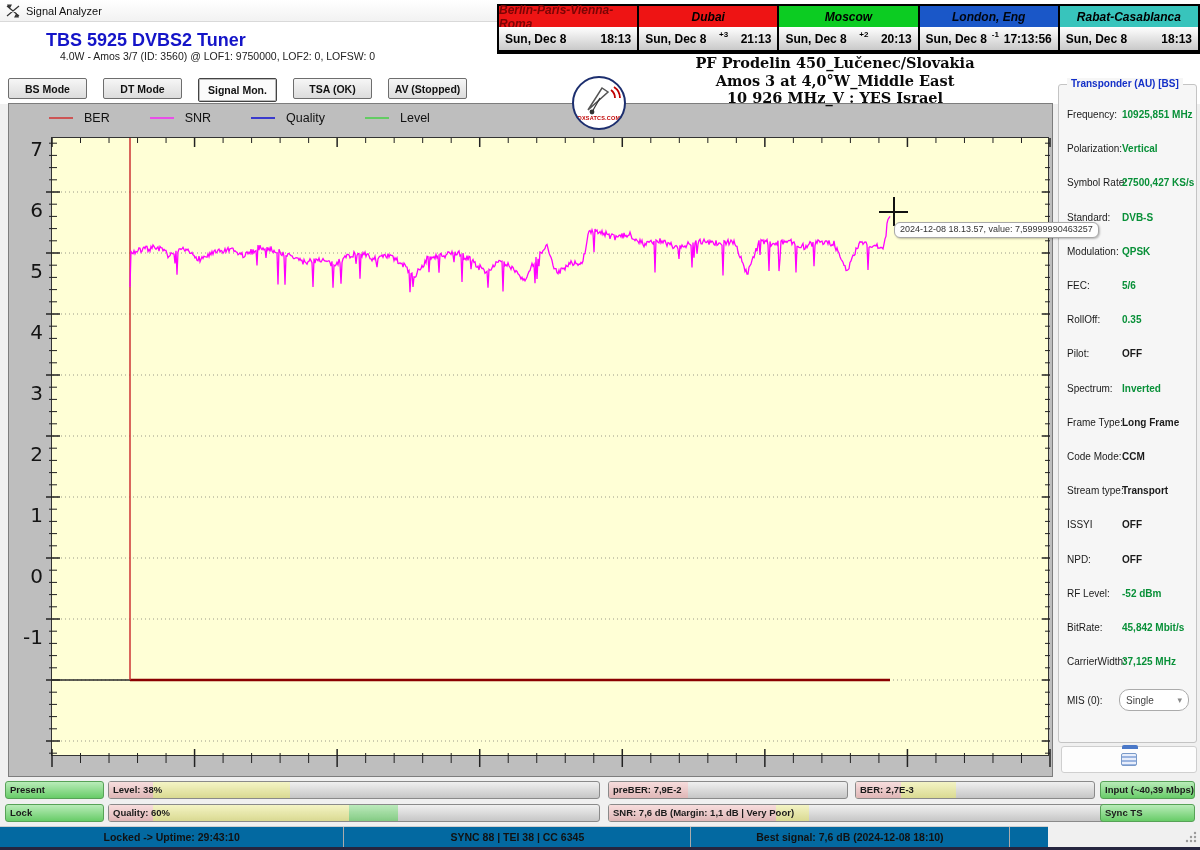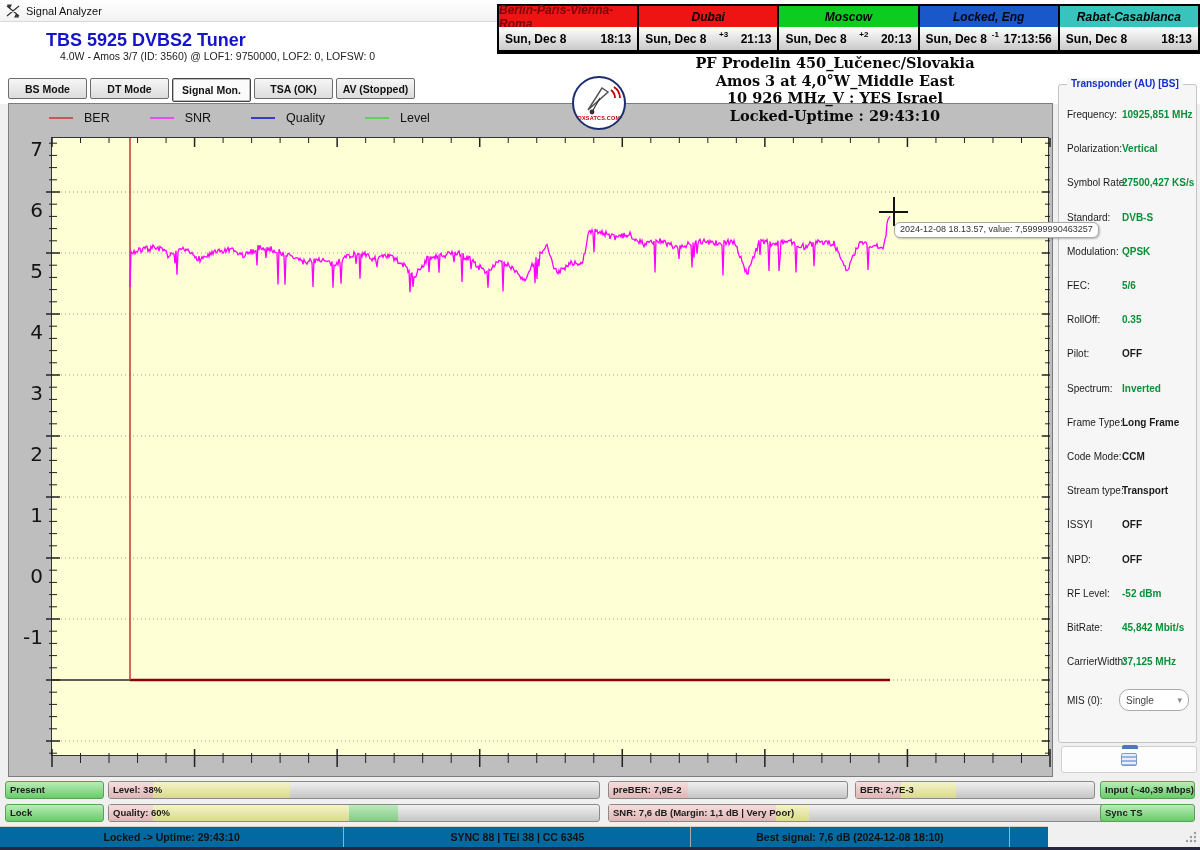--- a/index.html
+++ b/index.html
@@ -29,21 +29,21 @@
 
   .site-title { position:absolute; left:635px; top:54px; width:400px; text-align:center;
     font-family:"DejaVu Serif",serif; font-weight:bold; font-size:14.5px; line-height:17.5px; color:#0a0a0a; z-index:5; }
 
   .logo { position:absolute; left:572px; top:76px; width:54px; height:54px; border-radius:50%;
     background:#fff; border:2px solid #1c2e6e; z-index:6; display:flex; flex-direction:column;
     align-items:center; justify-content:flex-end; overflow:hidden; }
   .logo-text { font-size:5.5px; font-weight:bold; color:#c00000; margin-bottom:7px; letter-spacing:.2px; }
   .logo svg { position:absolute; top:4px; left:4px; }
 
-  .tabs { position:absolute; left:8px; top:78px; display:flex; gap:3px; z-index:4; }
+  .tabs { position:absolute; left:8px; top:78px; display:flex; gap:16px; z-index:4; }
   .tab { width:79px; height:21px; font-size:10.5px; font-weight:600; color:#111;
     background:linear-gradient(#f6f6f6,#dcdcdc); border:1px solid #6e6e6e; border-radius:2px;
     display:flex; align-items:center; justify-content:center; cursor:default; }
   .tab.active { background:#fbfbfb; border-color:#444; height:24px; box-shadow:0 0 0 1px #bbb inset; }
 
   
   .chart-panel { position:absolute; left:8px; top:103px; width:1045px; height:674px;
     background:#bebebe; border:1px solid #7d7d7d; }
   .legend { position:absolute; left:40px; top:7px; display:flex; align-items:center; }
   .legend-item { display:flex; align-items:center; margin-right:40px; }
@@ -131,21 +131,21 @@
     </div>
     <div class="clock-col">
       <div class="clock-head" style="background: rgb(12, 204, 34); color: rgb(0, 0, 0);">Moscow</div>
       <div class="clock-time">
         <span>Sun, Dec 8</span>
         <span class="clock-offset">+2</span>
         <span>20:13</span>
       </div>
     </div>
     <div class="clock-col">
-      <div class="clock-head" style="background: rgb(26, 87, 200); color: rgb(0, 6, 15);">Locked, Eng</div>
+      <div class="clock-head" style="background: rgb(26, 87, 200); color: rgb(0, 6, 15);">London, Eng</div>
       <div class="clock-time">
         <span>Sun, Dec 8</span>
         <span class="clock-offset">-1</span>
         <span>17:13:56</span>
       </div>
     </div>
     <div class="clock-col">
       <div class="clock-head" style="background: rgb(56, 196, 188); color: rgb(0, 0, 0);">Rabat-Casablanca</div>
       <div class="clock-time">
         <span>Sun, Dec 8</span>
@@ -155,21 +155,20 @@
     </div>
   </div>
 
 <div class="tuner-name">TBS 5925 DVBS2 Tuner</div>
 <div class="tuner-sub">4.0W - Amos 3/7 (ID: 3560) @ LOF1: 9750000, LOF2: 0, LOFSW: 0</div>
 
 <div class="site-title">
   <div>PF Prodelin 450_Lučenec/Slovakia</div>
   <div>Amos 3 at 4,0°W_Middle East</div>
   <div>10 926 MHz_V : YES Israel</div>
-  <div>Locked-Uptime : 29:43:10</div>
 </div>
 
 <div class="logo">
   <svg width="46" height="36" viewBox="0 0 46 36">
     <path d="M10 28 L24 6 L30 10 Z" fill="none" stroke="#555" stroke-width="1.5"></path>
     <line x1="14" y1="30" x2="22" y2="16" stroke="#333" stroke-width="1.2"></line>
     <path d="M33 8 q4 3 4 8 M36 5 q6 4 6 11" fill="none" stroke="#c00000" stroke-width="1.8"></path>
     <circle cx="14" cy="30" r="2.4" fill="#333"></circle>
   </svg>
   <div class="logo-text">DXSATCS.COM</div>

